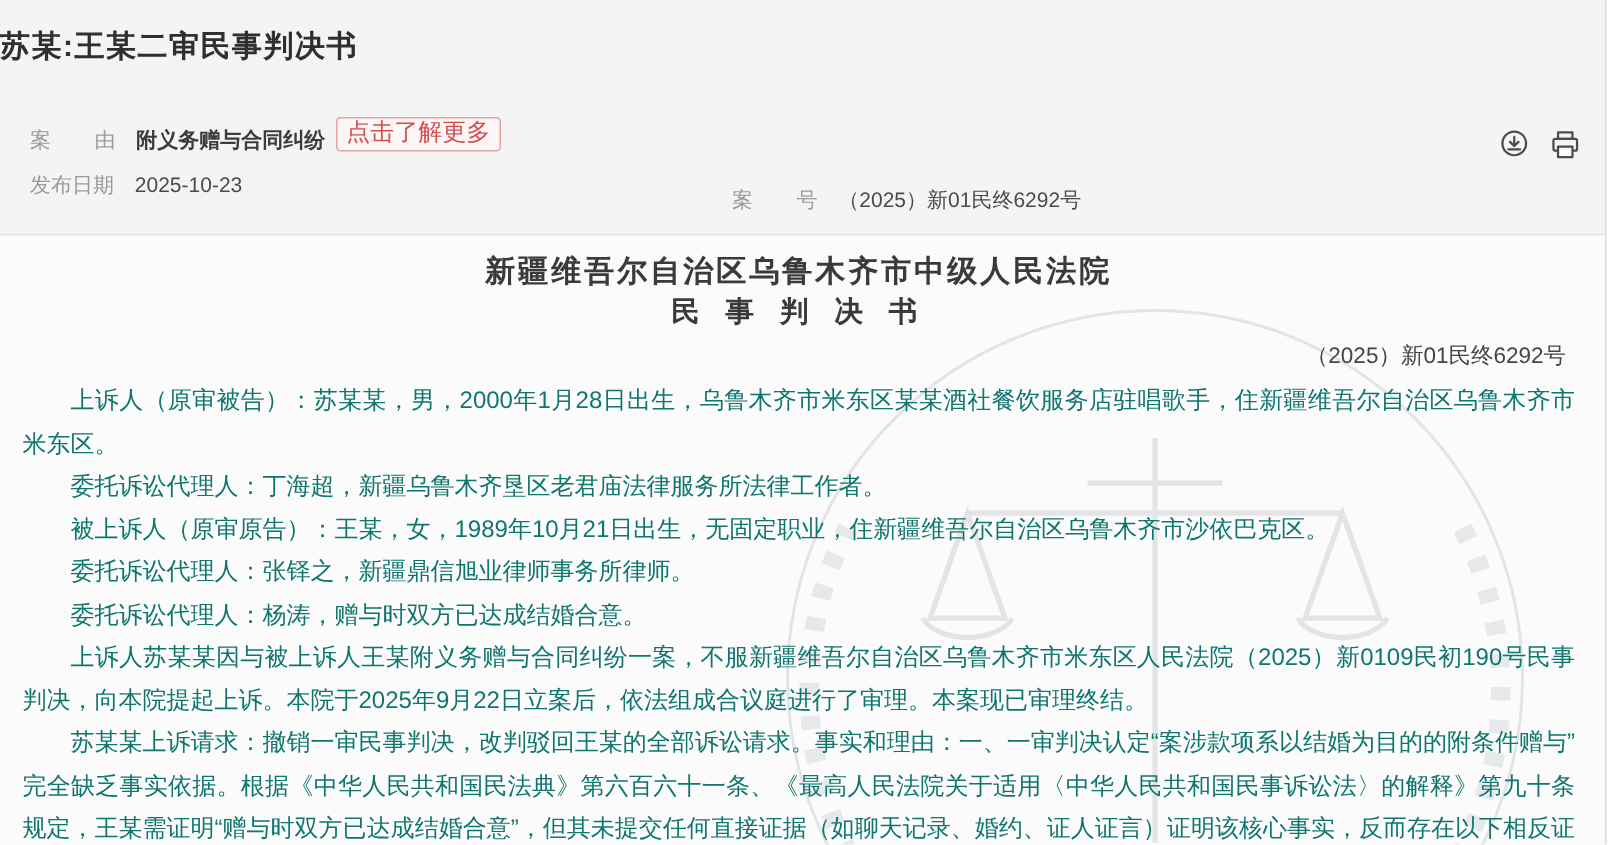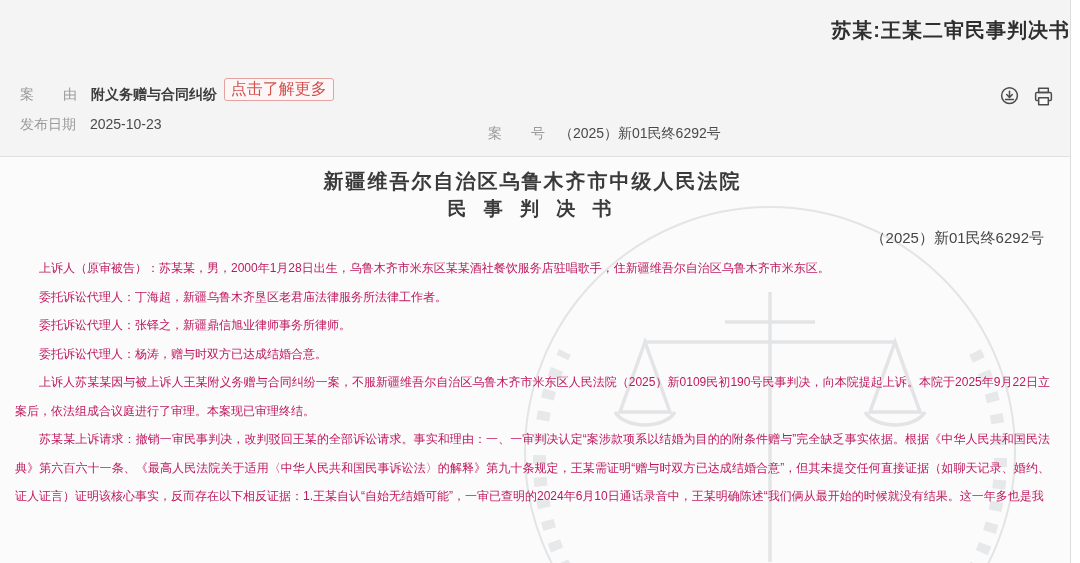--- a/index.html
+++ b/index.html
@@ -11,21 +11,21 @@
   .page {
     position: relative;
     width: 1071px; height: 563px;
     background: #f4f4f5;
     border-right: 1px solid #dcdcdc;
     overflow: hidden;
   }
   
   .titlebar {
     padding-top: 17px;
-    text-align: right;
+    text-align: left;
   }
   .page-title {
     font-size: 20px;
     font-weight: bold;
     color: #2f2f2f;
     letter-spacing: 1px;
   }
   
   .meta {
     position: relative;
@@ -100,23 +100,23 @@
     line-height: 27px;
   }
   .doc-caseno {
     text-align: right;
     font-size: 15px;
     color: #454545;
     margin: 6px 6px 6px 0;
     line-height: 20px;
   }
   .doc-body p {
-    font-size: 12px;
+    font-size: 16px;
     line-height: 28.5px;
-    color: #be185d;
+    color: #0f766e;
     text-indent: 2em;
     text-align: justify;
   }
 </style>
 </head>
 <body>
 
 <div class="page">
 
   <div class="titlebar">
@@ -176,20 +176,21 @@
       </g>
     </svg>
 
     <div class="doc-inner">
       <div class="court-name">新疆维吾尔自治区乌鲁木齐市中级人民法院</div>
       <div class="doc-type">民 事 判 决 书</div>
       <div class="doc-caseno">（2025）新01民终6292号</div>
       <div class="doc-body">
         <p>上诉人（原审被告）：苏某某，男，2000年1月28日出生，乌鲁木齐市米东区某某酒社餐饮服务店驻唱歌手，住新疆维吾尔自治区乌鲁木齐市米东区。</p>
         <p>委托诉讼代理人：丁海超，新疆乌鲁木齐垦区老君庙法律服务所法律工作者。</p>
+        <p>被上诉人（原审原告）：王某，女，1989年10月21日出生，无固定职业，住新疆维吾尔自治区乌鲁木齐市沙依巴克区。</p>
         <p>委托诉讼代理人：张铎之，新疆鼎信旭业律师事务所律师。</p>
         <p>委托诉讼代理人：杨涛，赠与时双方已达成结婚合意。</p>
         <p>上诉人苏某某因与被上诉人王某附义务赠与合同纠纷一案，不服新疆维吾尔自治区乌鲁木齐市米东区人民法院（2025）新0109民初190号民事判决，向本院提起上诉。本院于2025年9月22日立案后，依法组成合议庭进行了审理。本案现已审理终结。</p>
         <p>苏某某上诉请求：撤销一审民事判决，改判驳回王某的全部诉讼请求。事实和理由：一、一审判决认定“案涉款项系以结婚为目的的附条件赠与”完全缺乏事实依据。根据《中华人民共和国民法典》第六百六十一条、《最高人民法院关于适用〈中华人民共和国民事诉讼法〉的解释》第九十条规定，王某需证明“赠与时双方已达成结婚合意”，但其未提交任何直接证据（如聊天记录、婚约、证人证言）证明该核心事实，反而存在以下相反证据：1.王某自认“自始无结婚可能”，一审已查明的2024年6月10日通话录音中，王某明确陈述“我们俩从最开始的时候就没有结果。这一年多也是我</p>
       </div>
     </div>
   </div>
 
 </div>
 

